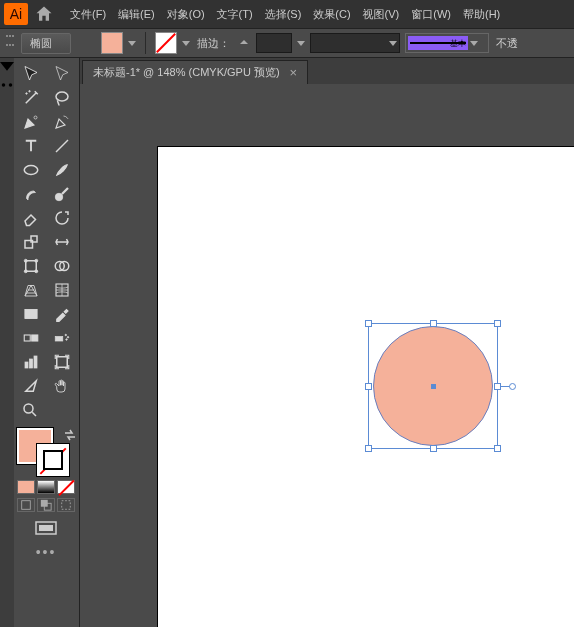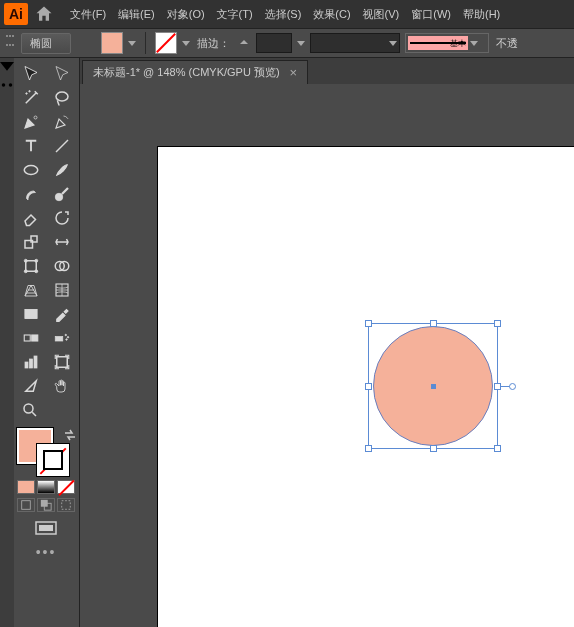--- a/index.html
+++ b/index.html
@@ -1,32 +1,32 @@
 <!DOCTYPE html>
 <html><head>
 <meta charset="utf-8">
 <style>
 * { margin: 0; padding: 0; box-sizing: border-box; font-family: "Microsoft YaHei", sans-serif; }
 body { background: #3d3d3d; width: 574px; height: 627px; overflow: hidden; font-size: 11px; color: #ccc; }
 .menubar { height: 28px; background: #323232; display: flex; align-items: center; padding: 0 4px; }
-.ai-logo { width: 24px; height: 22px; background: #ff6c00; color: #2a0800; font-weight: bold; font-size: 14px; display: flex; align-items: center; justify-content: center; border-radius: 2px; margin-right: 6px; font-family: Arial; }
+.ai-logo { width: 24px; height: 22px; background: #ff6c00; color: #2a0800; font-weight: normal; font-size: 14px; display: flex; align-items: center; justify-content: center; border-radius: 2px; margin-right: 6px; font-family: Arial; }
 .home-icon { width: 20px; height: 20px; fill: #aaa; margin-right: 10px; cursor: pointer; }
 .menu-item { padding: 0 6px; cursor: pointer; line-height: 28px; white-space: nowrap; }
 .optbar { height: 30px; background: #4a4a4a; border-top: 1px solid #222; border-bottom: 1px solid #222; display: flex; align-items: center; padding: 0 6px; gap: 5px; }
 .dragdots { width: 8px; height: 16px; display: flex; flex-wrap: wrap; gap: 1px; margin-right: 2px; }
 .dragdots i { width: 2px; height: 2px; background: #888; }
 .tool-label { background: linear-gradient(#5a5a5a,#4a4a4a); border: 1px solid #666; padding: 2px 8px; border-radius: 2px; min-width: 50px; }
 .swatch { width: 22px; height: 22px; border: 1px solid #888; cursor: pointer; display: flex; align-items: center; justify-content: center; }
 .chev { width: 10px; height: 10px; fill: #aaa; margin: 0 2px; }
 .sep { width: 1px; height: 22px; background: #2a2a2a; margin: 0 4px; }
 .opt-label { margin: 0 2px; font-family: Liberation Mono, monospace; }
 .num-field { width: 36px; height: 20px; background: #2e2e2e; border: 1px solid #1a1a1a; }
 .dropdown { height: 20px; background: #4a4a4a; border: 1px solid #666; display: flex; align-items: center; padding: 0 2px; cursor: pointer; }
 .dropdown.dark { background: #2e2e2e; border-color: #1a1a1a; }
-.stroke-preview { width: 60px; height: 14px; background: #fca5a5; display: flex; align-items: center; padding: 0 2px; position: relative; font-size: 8px; color: #000; }
+.stroke-preview { width: 60px; height: 14px; background: #8b5cf6; display: flex; align-items: center; padding: 0 2px; position: relative; font-size: 8px; color: #000; }
 .stroke-line { height: 2px; background: #000; flex: 1; }
 .shell { display: flex; height: calc(627px - 58px); }
 .toolstack { width: 14px; background: #3d3d3d; display: flex; flex-direction: column; align-items: center; padding-top: 4px; gap: 2px; }
 .toolbox { width: 66px; background: #4a4a4a; border-right: 1px solid #222; display: flex; flex-wrap: wrap; align-content: flex-start; padding: 4px 1px; gap: 0; }
 .tool { width: 31px; height: 24px; display: flex; align-items: center; justify-content: center; cursor: pointer; position: relative; }
 .tool svg { width: 18px; height: 18px; fill: #d8d8d8; stroke: #d8d8d8; }
 .tool.wide { width: 62px; }
 .colorpicker { width: 62px; height: 46px; position: relative; margin-top: 6px; }
 .cp-fill { position: absolute; left: 2px; top: 0; width: 36px; height: 36px; background: #f5b19a; border: 2px solid #fff; outline: 1px solid #000; }
 .cp-stroke { position: absolute; left: 22px; top: 16px; width: 32px; height: 32px; background: #fff; border: 2px solid #fff; outline: 1px solid #000; }

